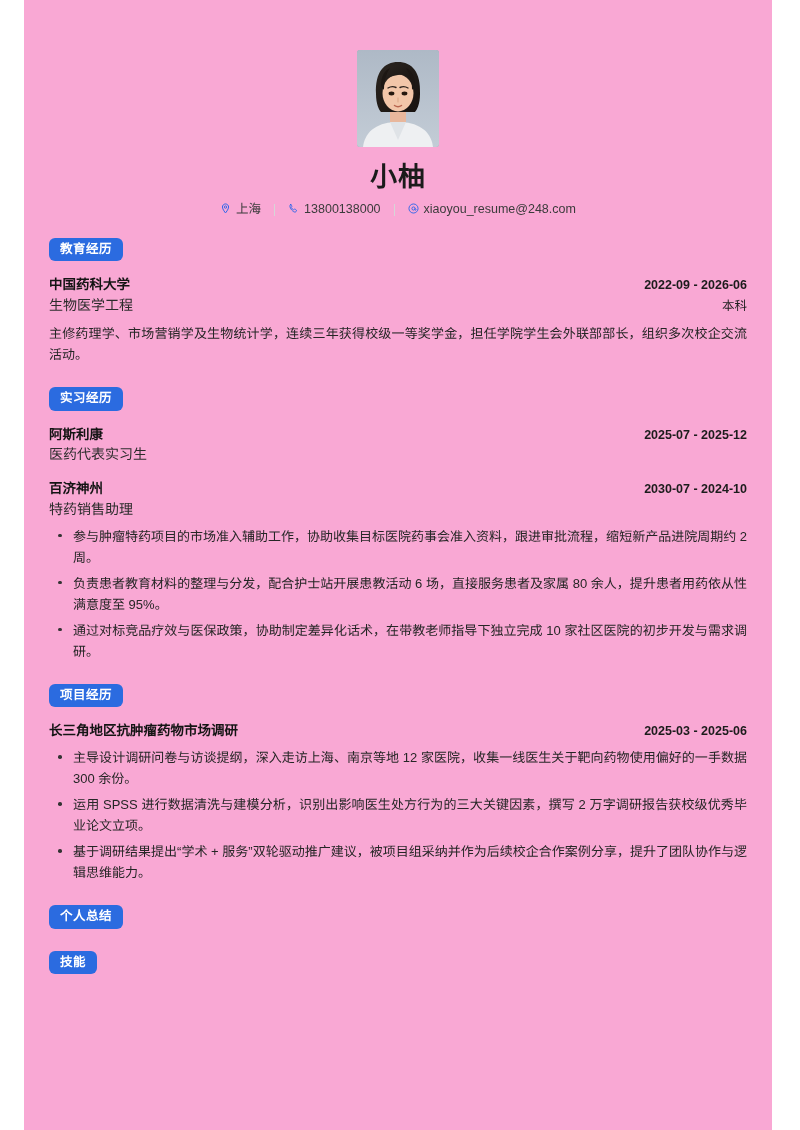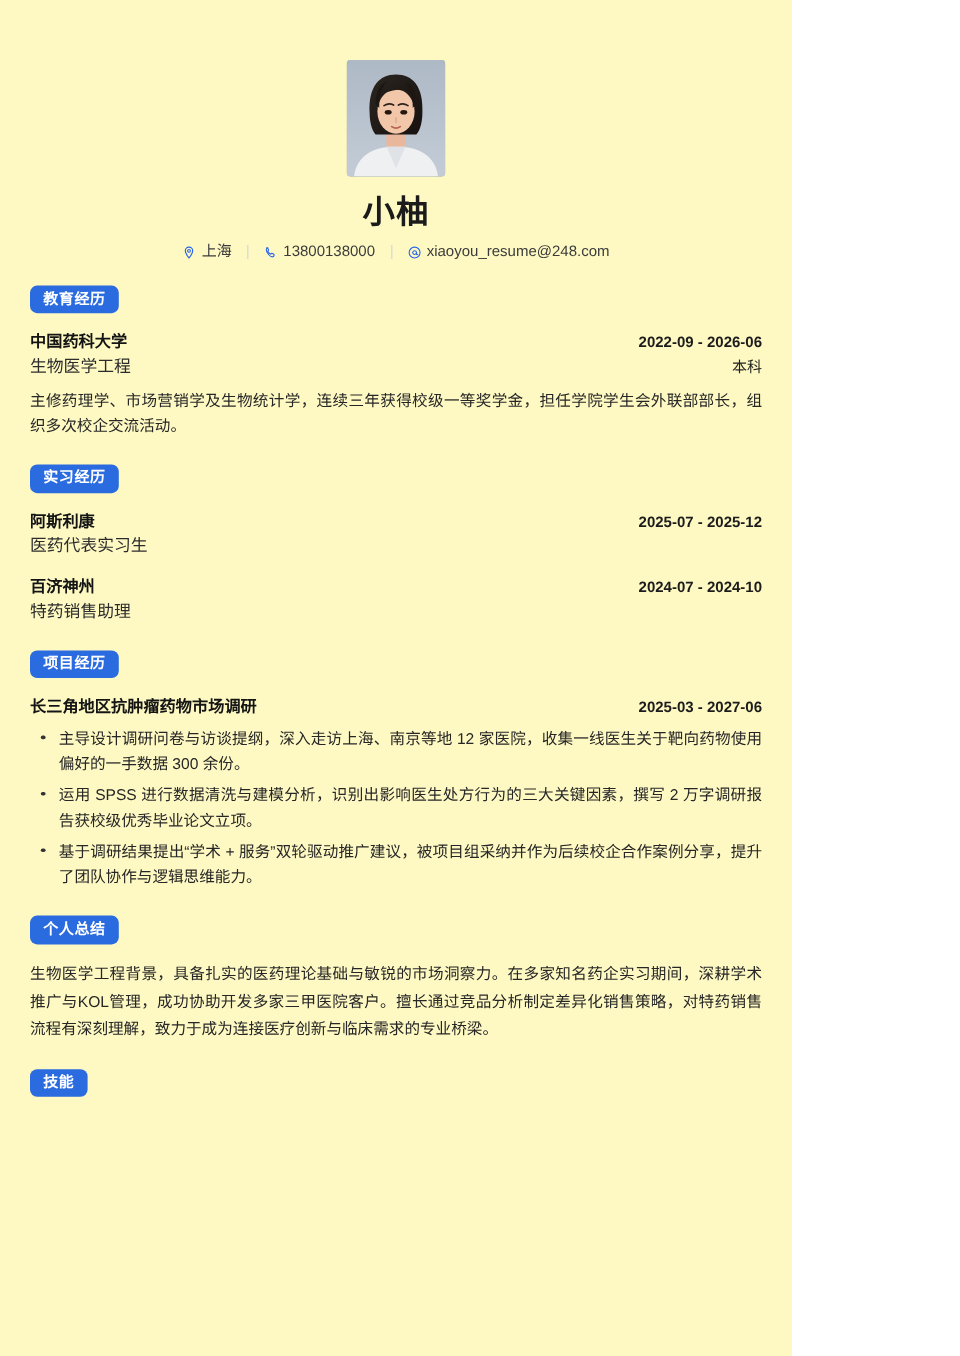--- a/index.html
+++ b/index.html
@@ -8,25 +8,26 @@
     padding: 0;
     background: #ffffff;
   }
   body {
     font-family: "Liberation Sans", "DejaVu Sans", sans-serif;
     color: #1a1a1a;
     -webkit-font-smoothing: antialiased;
   }
   .page {
     position: relative;
-    width: 660px;
+    width: 748px;
     height: 1130px;
-    background: #fef9c3;
+    background: #f9a8d4;
     overflow: hidden;
     box-sizing: border-box;
+    margin-left: 24px;
   }
   .inner {
     padding: 0 25px;
   }
 
   
   .header {
     padding-top: 50px;
     text-align: center;
   }
@@ -53,21 +54,21 @@
     margin-top: 10px;
     display: flex;
     justify-content: center;
     align-items: center;
     gap: 0;
     font-size: 12.5px;
     color: #3b3b3b;
   }
   .contact-item {
     display: inline-flex;
-    align-items: flex-end;
+    align-items: flex-start;
     gap: 5px;
     padding: 0 13px;
     line-height: 1;
     white-space: nowrap;
   }
   .contact-divider {
     width: 1px;
     height: 12px;
     background: #d6d6d6;
   }
@@ -276,44 +277,48 @@
         <div class="entry-row">
           <div class="entry-org">阿斯利康</div>
           <div class="entry-date">2025-07 - 2025-12</div>
         </div>
         <div class="entry-role">医药代表实习生</div>
       </div>
 
       <div class="entry">
         <div class="entry-row">
           <div class="entry-org">百济神州</div>
-          <div class="entry-date">2024-07 - 2024-10</div>
+          <div class="entry-date">2030-07 - 2024-10</div>
         </div>
         <div class="entry-role">特药销售助理</div>
+        <ul class="bullets">
+          <li>参与肿瘤特药项目的市场准入辅助工作，协助收集目标医院药事会准入资料，跟进审批流程，缩短新产品进院周期约 2 周。</li>
+          <li>负责患者教育材料的整理与分发，配合护士站开展患教活动 6 场，直接服务患者及家属 80 余人，提升患者用药依从性满意度至 95%。</li>
+          <li>通过对标竞品疗效与医保政策，协助制定差异化话术，在带教老师指导下独立完成 10 家社区医院的初步开发与需求调研。</li>
+        </ul>
       </div>
     </div>
 
     <div class="section">
       <span class="badge">项目经历</span>
       <div class="entry">
         <div class="entry-row">
           <div class="entry-org">长三角地区抗肿瘤药物市场调研</div>
-          <div class="entry-date">2025-03 - 2027-06</div>
+          <div class="entry-date">2025-03 - 2025-06</div>
         </div>
         <ul class="bullets">
           <li>主导设计调研问卷与访谈提纲，深入走访上海、南京等地 12 家医院，收集一线医生关于靶向药物使用偏好的一手数据 300 余份。</li>
           <li>运用 SPSS 进行数据清洗与建模分析，识别出影响医生处方行为的三大关键因素，撰写 2 万字调研报告获校级优秀毕业论文立项。</li>
           <li>基于调研结果提出“学术 + 服务”双轮驱动推广建议，被项目组采纳并作为后续校企合作案例分享，提升了团队协作与逻辑思维能力。</li>
         </ul>
       </div>
     </div>
 
     <div class="section">
       <span class="badge">个人总结</span>
-      <div class="summary">生物医学工程背景，具备扎实的医药理论基础与敏锐的市场洞察力。在多家知名药企实习期间，深耕学术推广与KOL管理，成功协助开发多家三甲医院客户。擅长通过竞品分析制定差异化销售策略，对特药销售流程有深刻理解，致力于成为连接医疗创新与临床需求的专业桥梁。</div>
     </div>
 
     <div class="section">
       <span class="badge">技能</span>
 
       
 
       
     </div>
 

